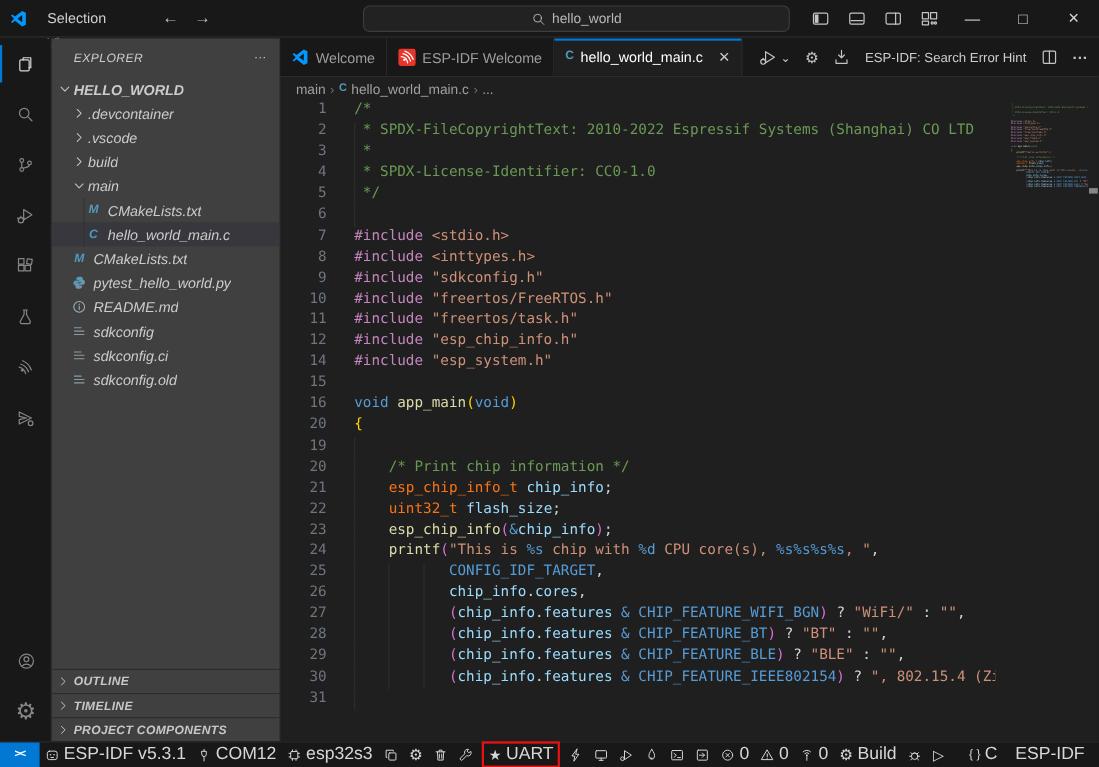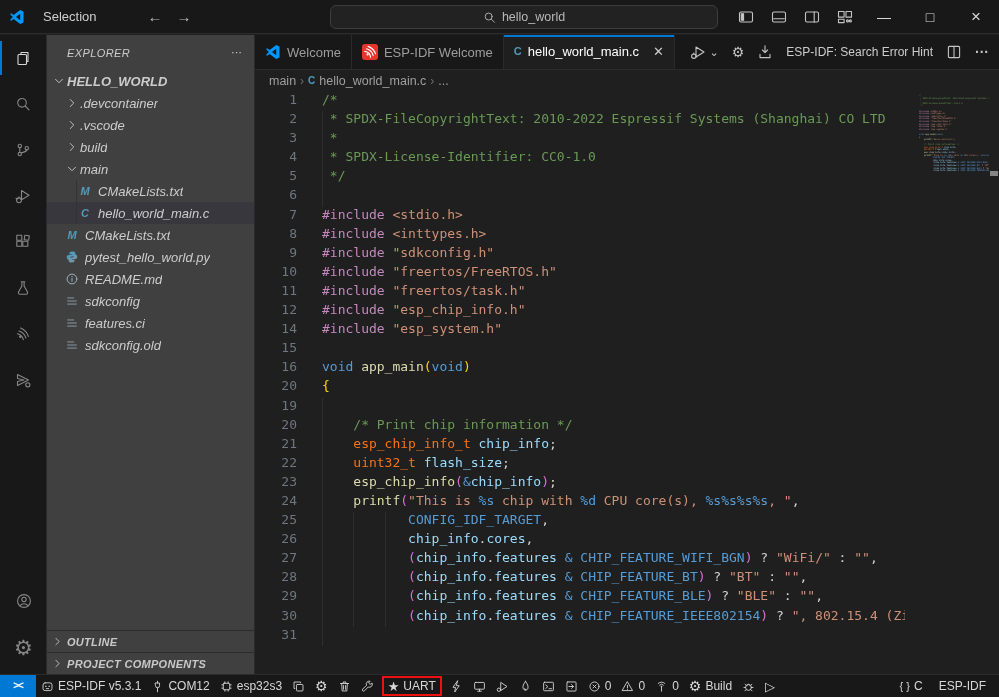--- a/index.html
+++ b/index.html
@@ -90,21 +90,21 @@
   #overview-marker { position:absolute; top:80px; right:1px; width:8px; height:5px; background:#858585; }
 
   
   #statusbar { position:absolute; bottom:0; left:0; right:0; height:23px; background:#181818;
     border-top:1px solid #2b2b2b; display:flex; align-items:center; font-size:12px; color:#d7d7d7; }
   .sb-item { display:flex; align-items:center; gap:4px; padding:0 5px; height:23px; white-space:nowrap; }
   #sb-remote { background:#0078d4; color:#fff; width:36px; justify-content:center;
     font-weight:bold; font-size:10px; letter-spacing:-1px; }
   .sb-group-right { margin-left:auto; display:flex; align-items:center; gap:6px; padding-right:8px; }
   .annotated { outline:2px solid #ee1111; outline-offset:0px; padding:1px 4px; }
-  .sb-txt { font-size:12px; }
+  .sb-txt { font-size:16px; }
 </style>
 </head>
 <body>
 
 <div id="titlebar">
   <span id="vscode-logo" class="icon">
       <span class="icon">
         <svg width="16" height="16" viewBox="0 0 16 16" fill="none" stroke="currentColor" stroke-width="1.1" stroke-linecap="round" stroke-linejoin="round">
           <path fill="#0098ff" stroke="none" d="M11.2 1l3.3 1.5v11L11.2 15 4.6 9.9 2.2 11.8 1 10.9 3.8 8 1 5.1l1.2-.9 2.4 1.9L11.2 1zM6.9 8l4.3 3.3V4.7L6.9 8z"></path>
         </svg>
@@ -337,39 +337,47 @@
             </svg>
           </span>
           <span class="lbl">sdkconfig</span>
         </div>
         <div class="tree-row" style="padding-left: 17px;">
           <span class="ficon" style="color: rgb(138, 155, 165);">
             <svg width="14" height="14" viewBox="0 0 16 16" fill="none" stroke="currentColor" stroke-width="1.1" stroke-linecap="round" stroke-linejoin="round">
               <path d="M3 4.5h7M3 8h10M3 11.5h10"></path>
             </svg>
           </span>
-          <span class="lbl">features.ci</span>
+          <span class="lbl">sdkconfig.ci</span>
         </div>
         <div class="tree-row" style="padding-left: 17px;">
           <span class="ficon" style="color: rgb(138, 155, 165);">
             <svg width="14" height="14" viewBox="0 0 16 16" fill="none" stroke="currentColor" stroke-width="1.1" stroke-linecap="round" stroke-linejoin="round">
               <path d="M3 4.5h7M3 8h10M3 11.5h10"></path>
             </svg>
           </span>
           <span class="lbl">sdkconfig.old</span>
         </div>
       </div>
     <div id="sidebar-bottom">
         <div class="section-row">
           <span class="chev">
             <svg width="13" height="13" viewBox="0 0 16 16" fill="none" stroke="currentColor" stroke-width="1.1" stroke-linecap="round" stroke-linejoin="round">
               <path d="M6 4l4 4-4 4"></path>
             </svg>
           </span>
           <span>OUTLINE</span>
+        </div>
+        <div class="section-row">
+          <span class="chev">
+            <svg width="13" height="13" viewBox="0 0 16 16" fill="none" stroke="currentColor" stroke-width="1.1" stroke-linecap="round" stroke-linejoin="round">
+              <path d="M6 4l4 4-4 4"></path>
+            </svg>
+          </span>
+          <span>TIMELINE</span>
         </div>
         <div class="section-row">
           <span class="chev">
             <svg width="13" height="13" viewBox="0 0 16 16" fill="none" stroke="currentColor" stroke-width="1.1" stroke-linecap="round" stroke-linejoin="round">
               <path d="M6 4l4 4-4 4"></path>
             </svg>
           </span>
           <span>PROJECT COMPONENTS</span>
         </div>
       </div>

